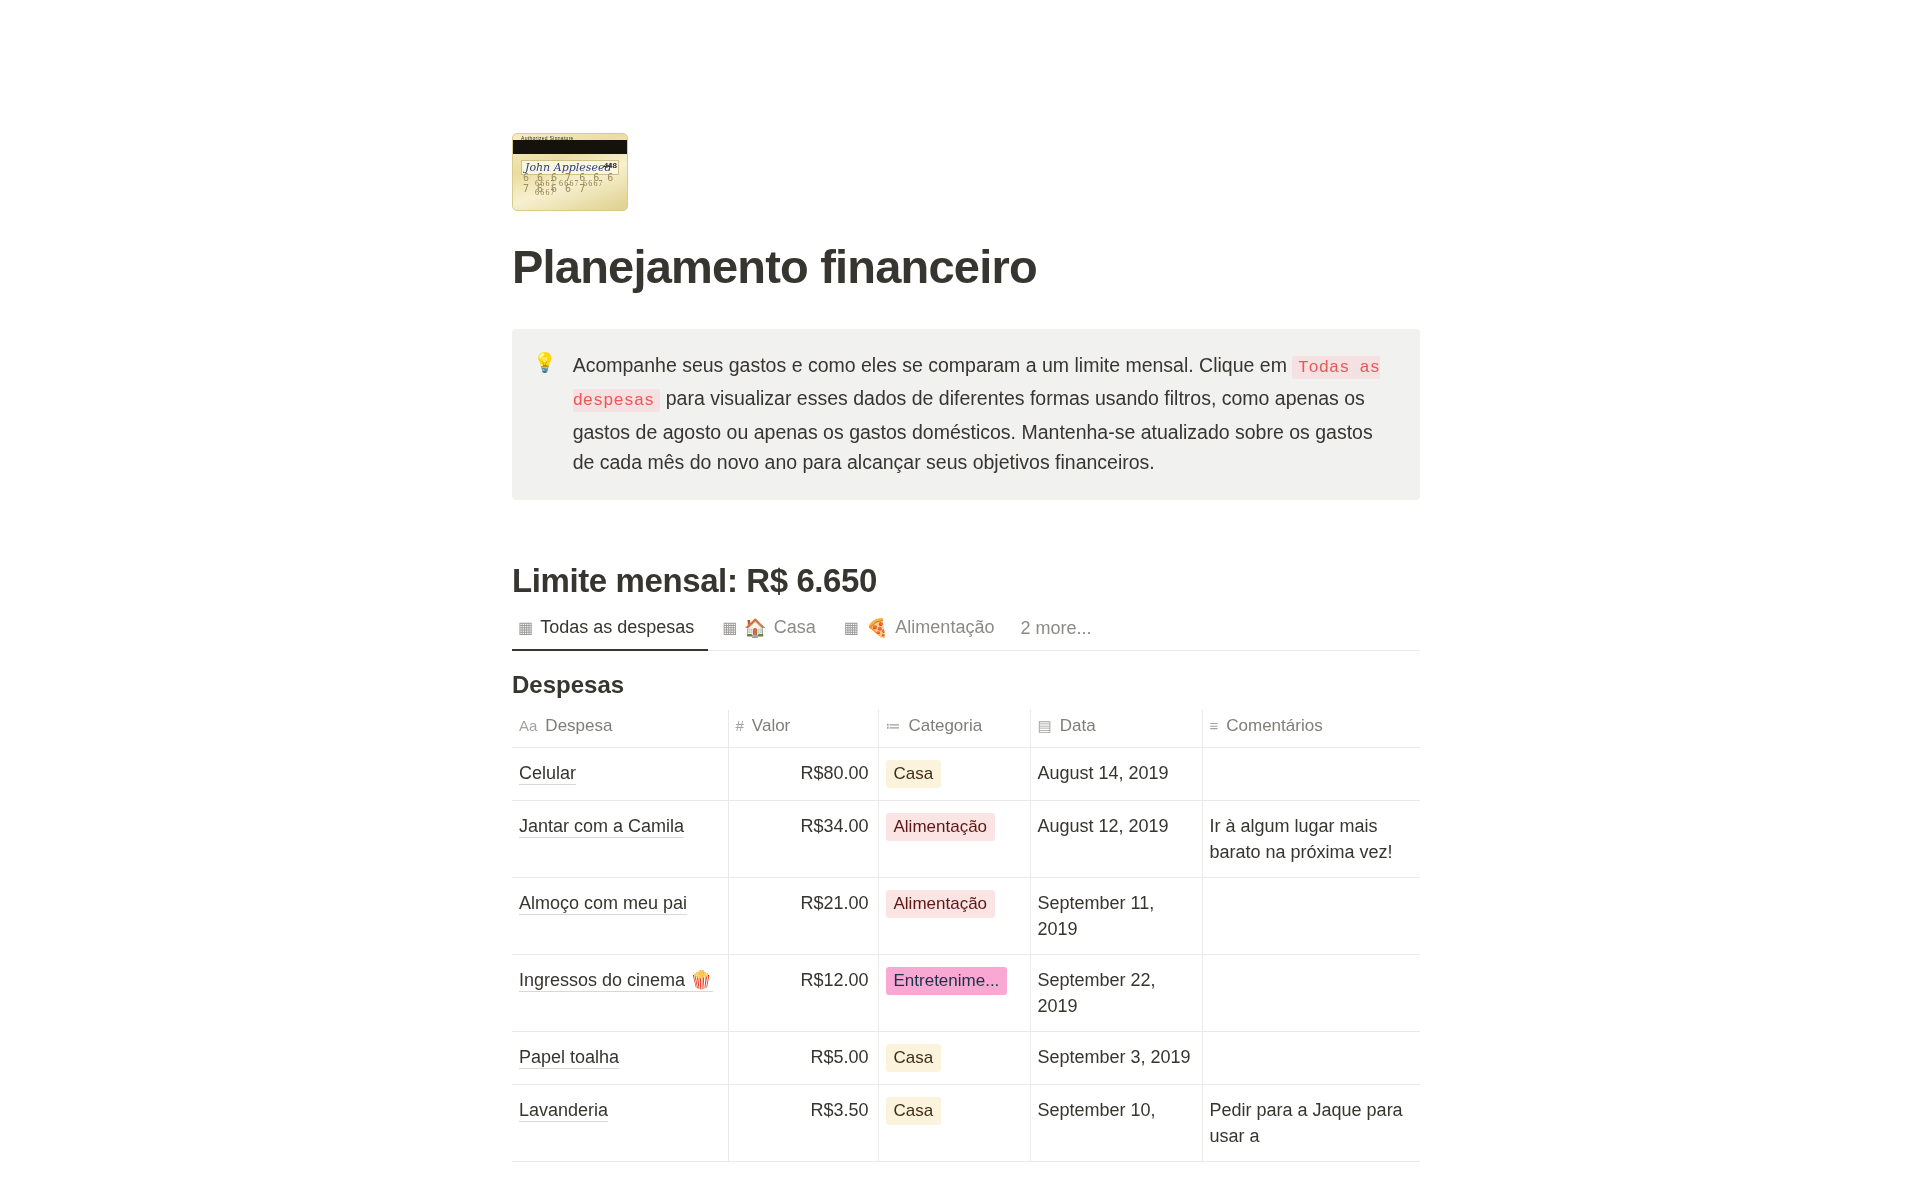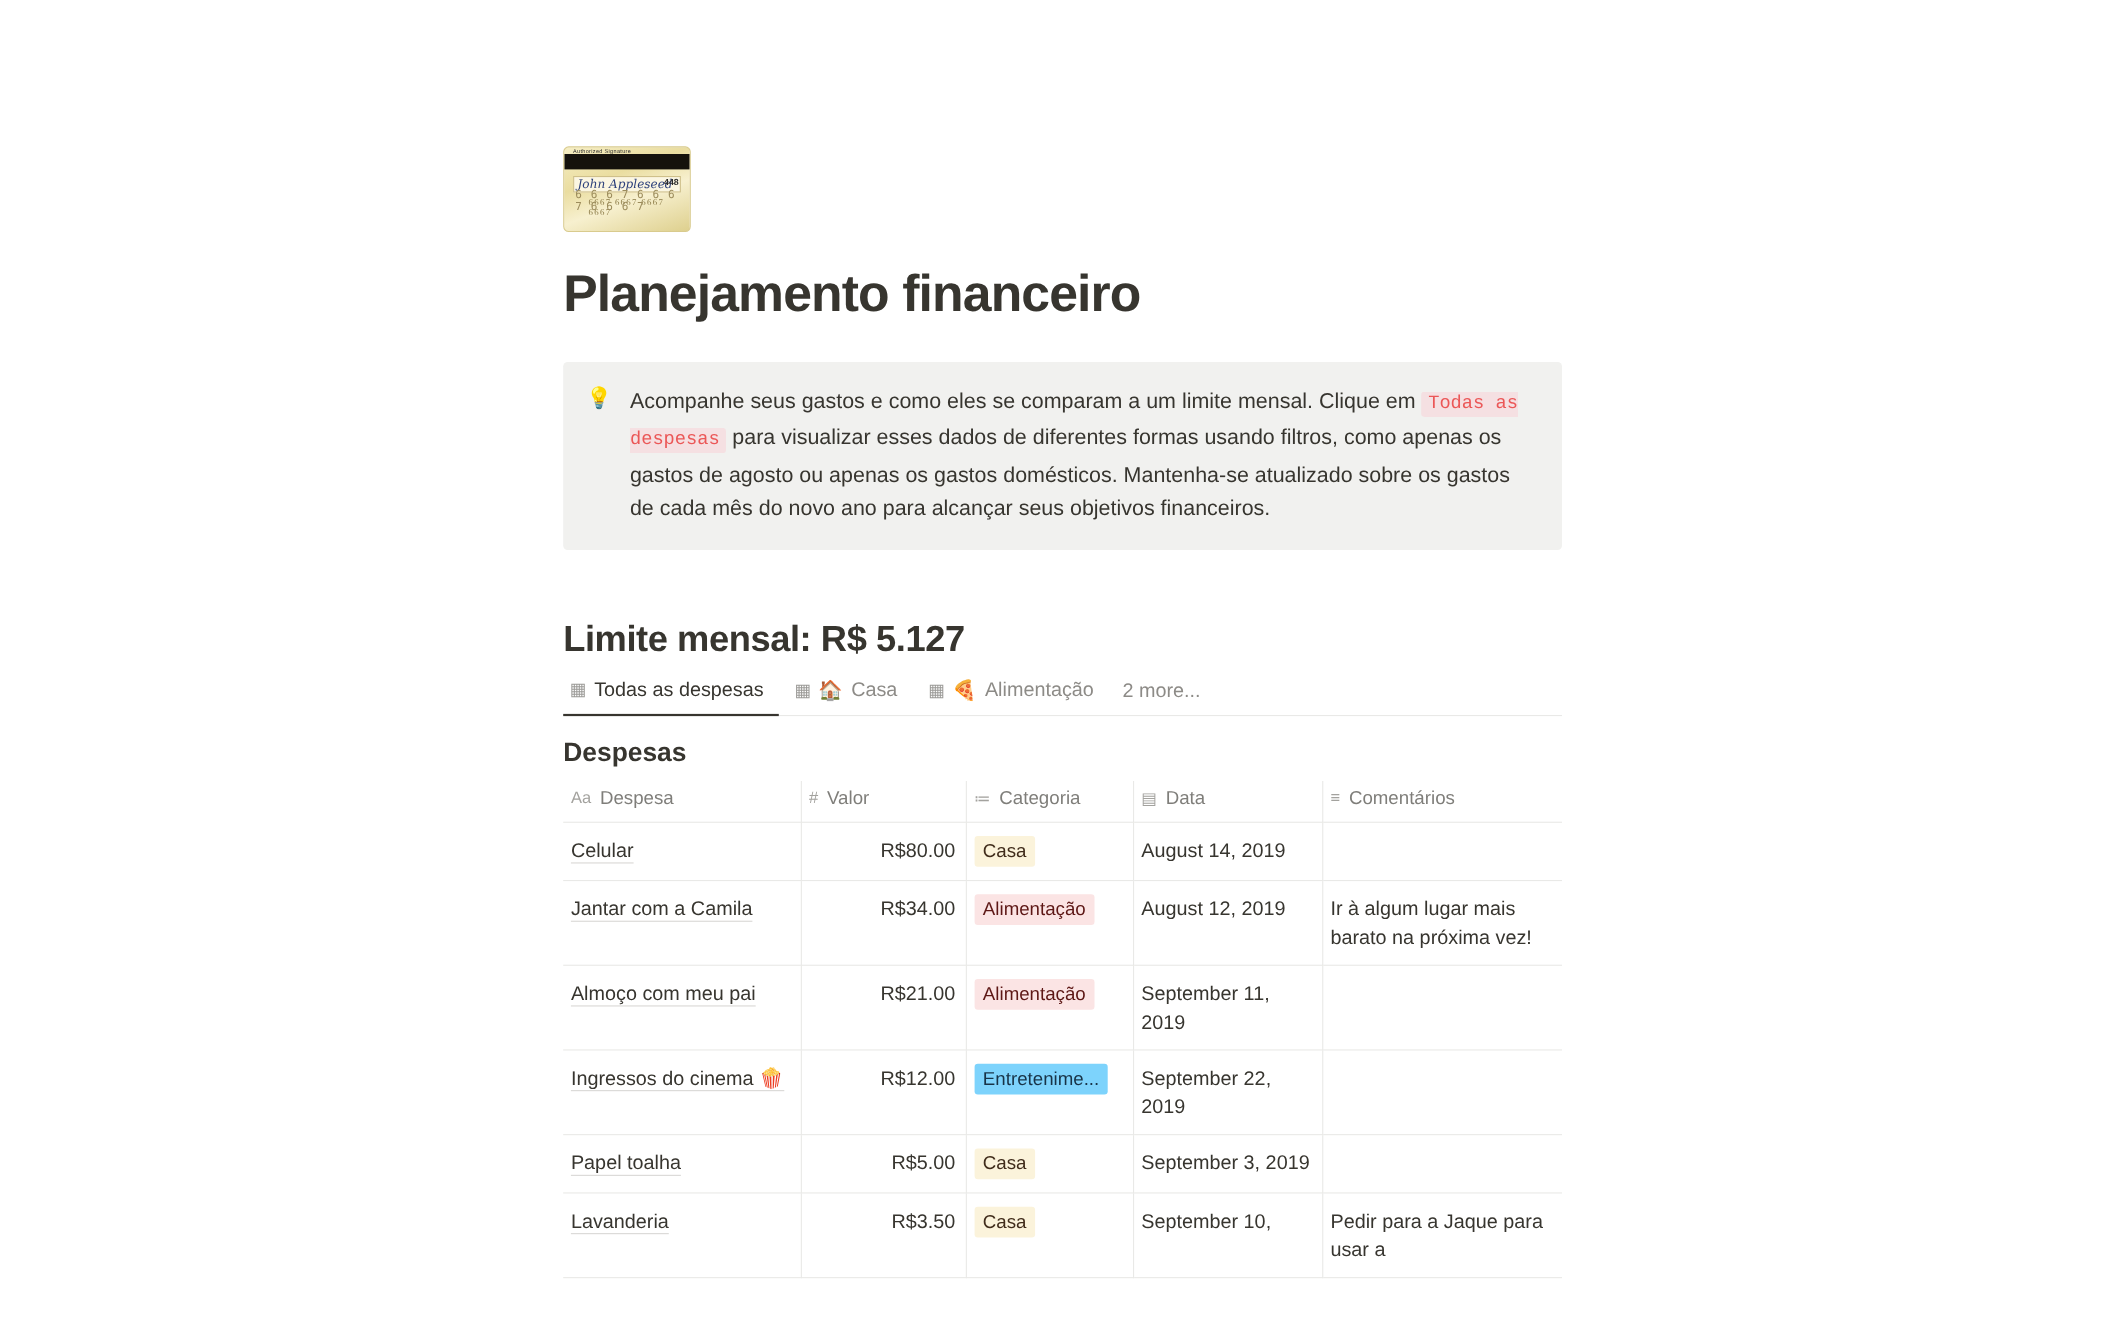--- a/index.html
+++ b/index.html
@@ -241,21 +241,21 @@
     font-size: 17px;
     line-height: 24px;
     white-space: nowrap;
     max-width: 124px;
     overflow: hidden;
     text-overflow: ellipsis;
     vertical-align: top;
   }
   .tag-casa { background: #fbf3db; color: #402c1b; }
   .tag-alimentacao { background: #fbe4e4; color: #5d1715; }
-  .tag-entretenimento { background: #7dd3fc; color: #183347; }
+  .tag-entretenimento { background: #f9a8d4; color: #183347; }
 
   .col-despesa { width: 216px; }
   .col-valor { width: 150px; }
   .col-categoria { width: 152px; }
   .col-data { width: 172px; }
   .col-comentarios { width: 218px; }
 
   
   table.db th, table.db td { border-right: 1px solid #e9e9e7; }
   table.db th:last-child, table.db td:last-child { border-right: none; }
@@ -313,21 +313,21 @@
 
     <div class="callout">
       <div class="callout-emoji">💡</div>
       <div class="callout-text">
         <span>Acompanhe seus gastos e como eles se comparam a um limite mensal. Clique em</span>
         <span class="inline-code">Todas as despesas</span>
         <span>para visualizar esses dados de diferentes formas usando filtros, como apenas os gastos de agosto ou apenas os gastos domésticos. Mantenha-se atualizado sobre os gastos de cada mês do novo ano para alcançar seus objetivos financeiros.</span>
       </div>
     </div>
 
-    <h2 class="section-title">Limite mensal: R$ 5.127</h2>
+    <h2 class="section-title">Limite mensal: R$ 6.650</h2>
 
     <div class="view-tabs">
       <div class="view-tab active">
         <span class="ticon">▦</span>
         <span>Todas as despesas</span>
       </div>
       <div class="view-tab">
         <span class="ticon">▦</span>
         <span>🏠</span>
         <span>Casa</span>

